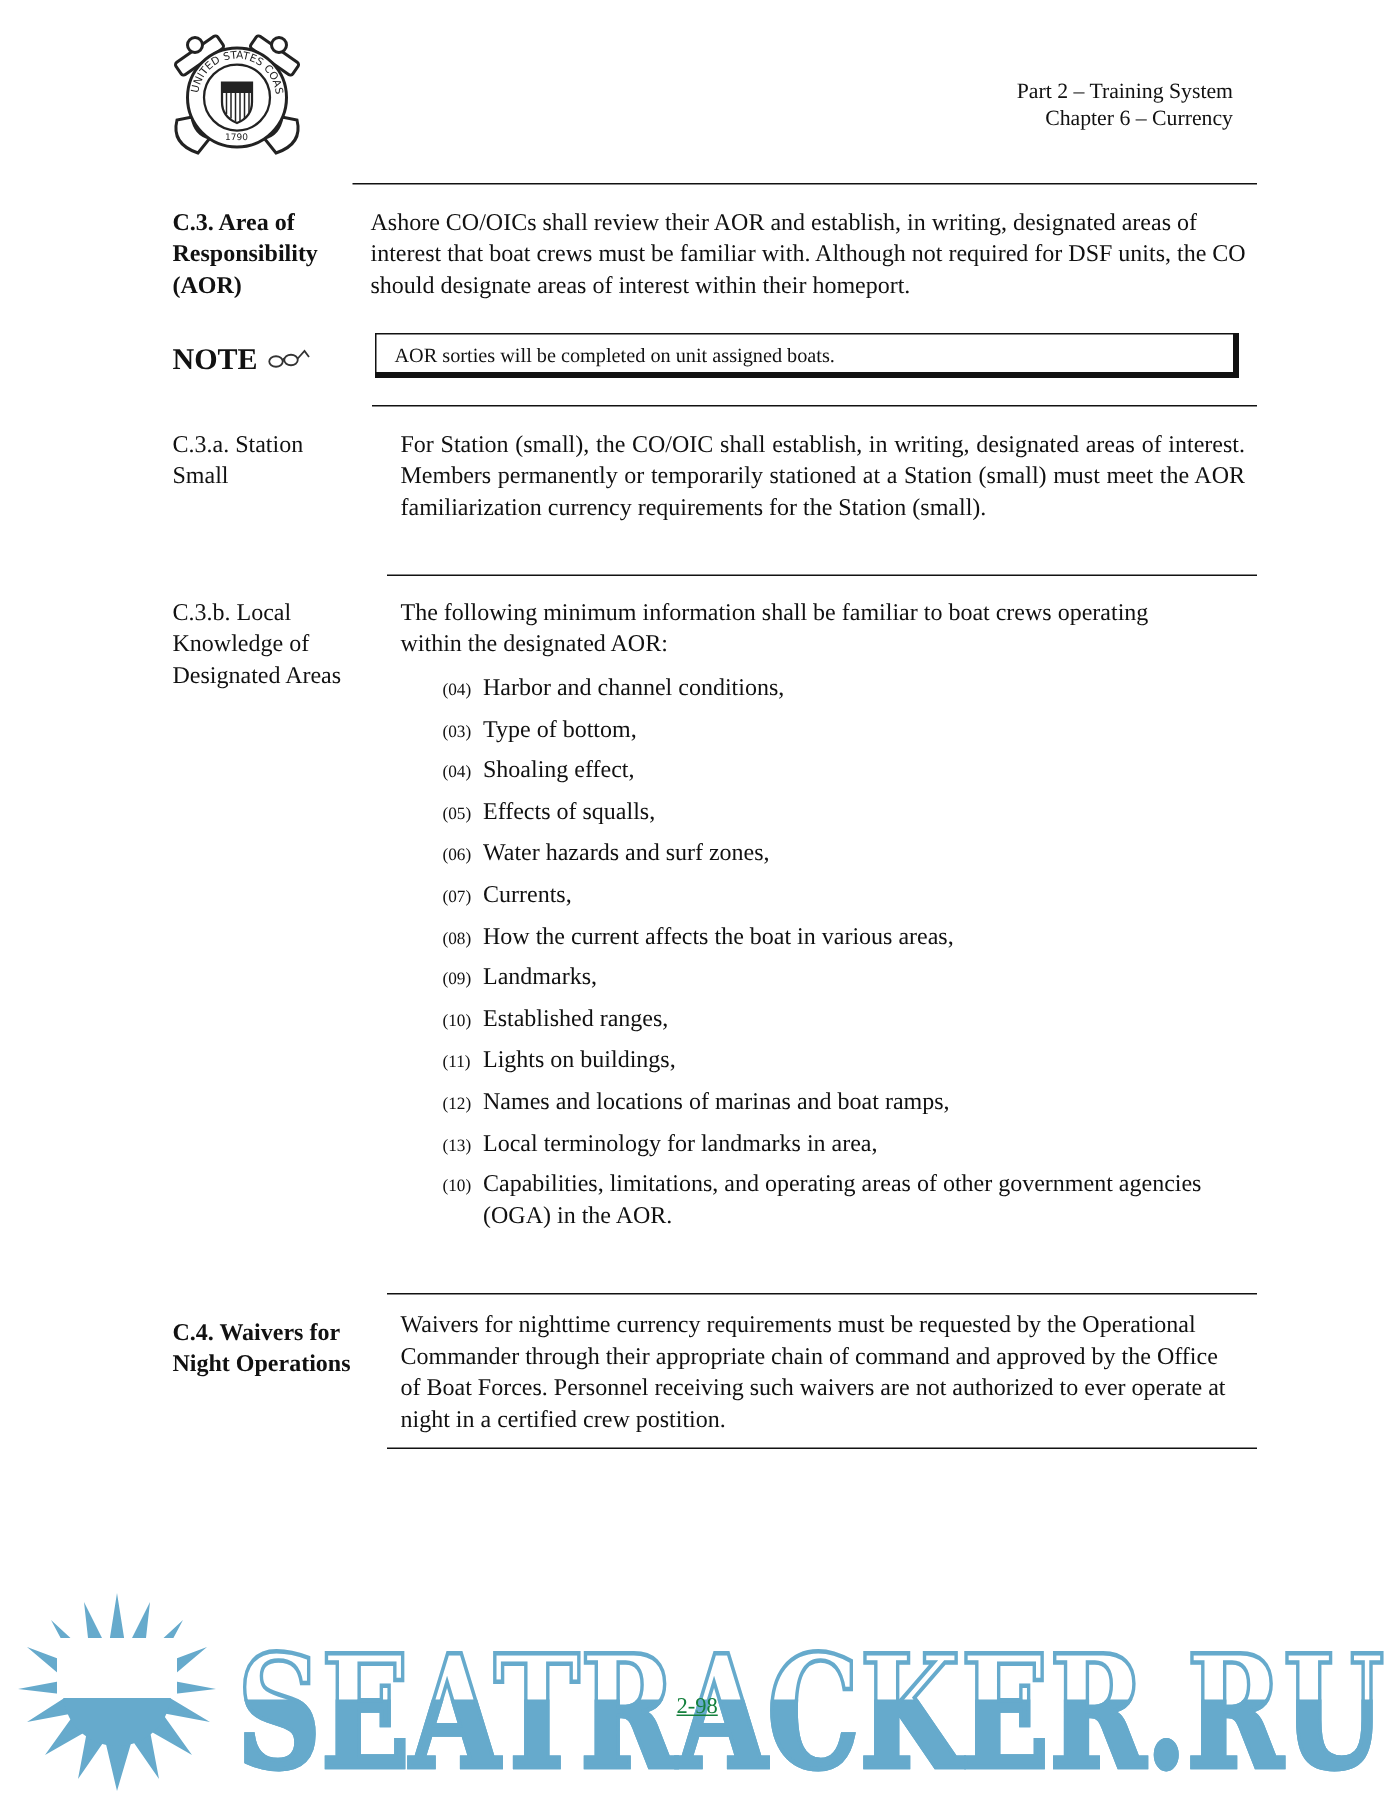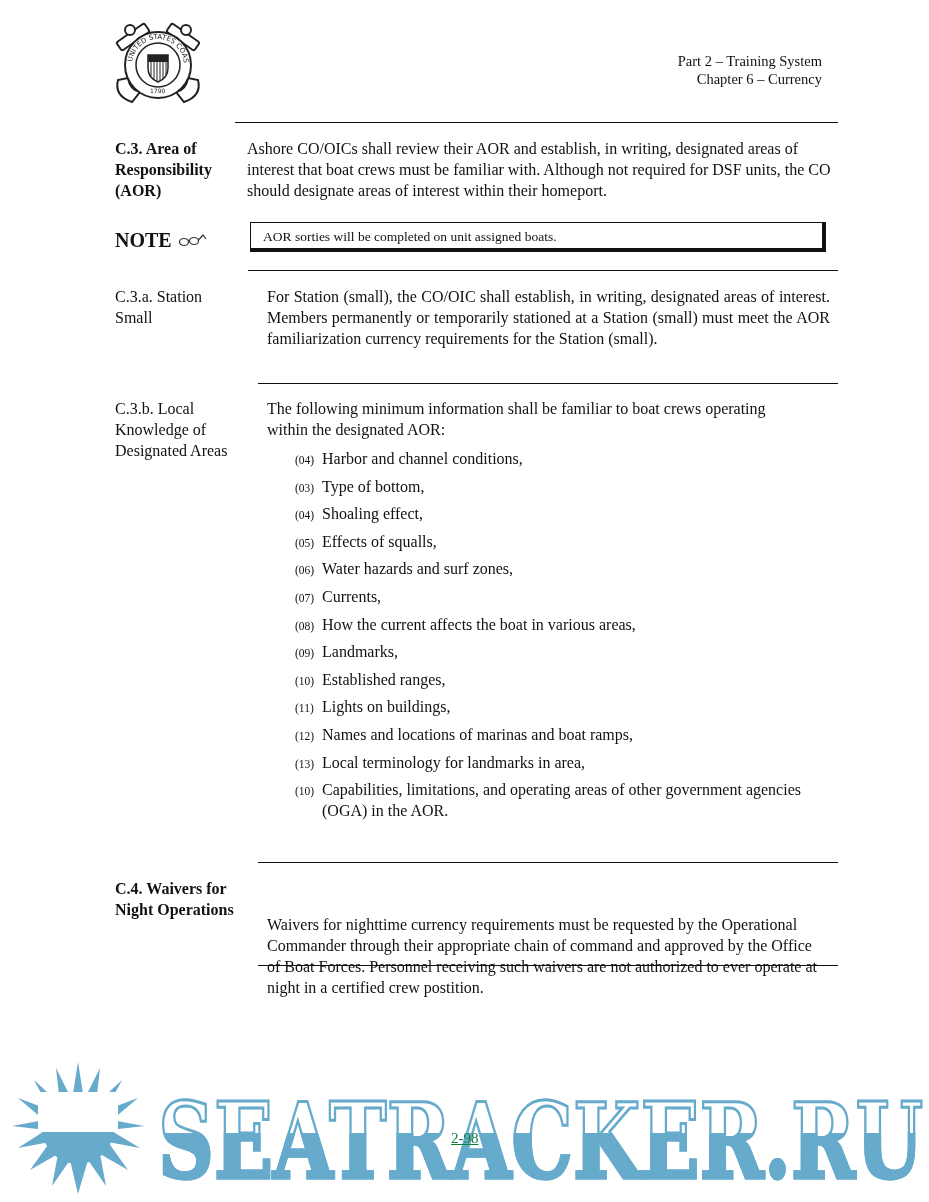--- a/index.html
+++ b/index.html
@@ -165,21 +165,21 @@
       <span class="txt">Capabilities, limitations, and operating areas of other government agencies (OGA) in the AOR.</span>
     </div>
 </div>
 
 <div class="rule" style="left:258px; top:862px; width:580px;"></div>
 
 <div class="abs side-bold" style="left:115px; top:878px; width:150px;">
   <div>C.4. Waivers for</div>
   <div>Night Operations</div>
 </div>
-<div class="abs body-text" style="left:267px; top:914px; width:560px;">Waivers for nighttime currency requirements must be requested by the Operational Commander through their appropriate chain of command and approved by the Office of Boat Forces.  Personnel receiving such waivers are not authorized to ever operate at night in a certified crew postition.</div>
+<div class="abs body-text" style="left:267px; top:873px; width:560px;">Waivers for nighttime currency requirements must be requested by the Operational Commander through their appropriate chain of command and approved by the Office of Boat Forces.  Personnel receiving such waivers are not authorized to ever operate at night in a certified crew postition.</div>
 
 <div class="rule" style="left:258px; top:965px; width:580px;"></div>
 
 <div class="abs watermark">
   <svg width="929" height="142" viewBox="0 0 929 142">
     <defs>
       <clipPath id="lowerHalf">
           <rect x="0" y="73" width="929" height="80"></rect>
         </clipPath>
     </defs>

